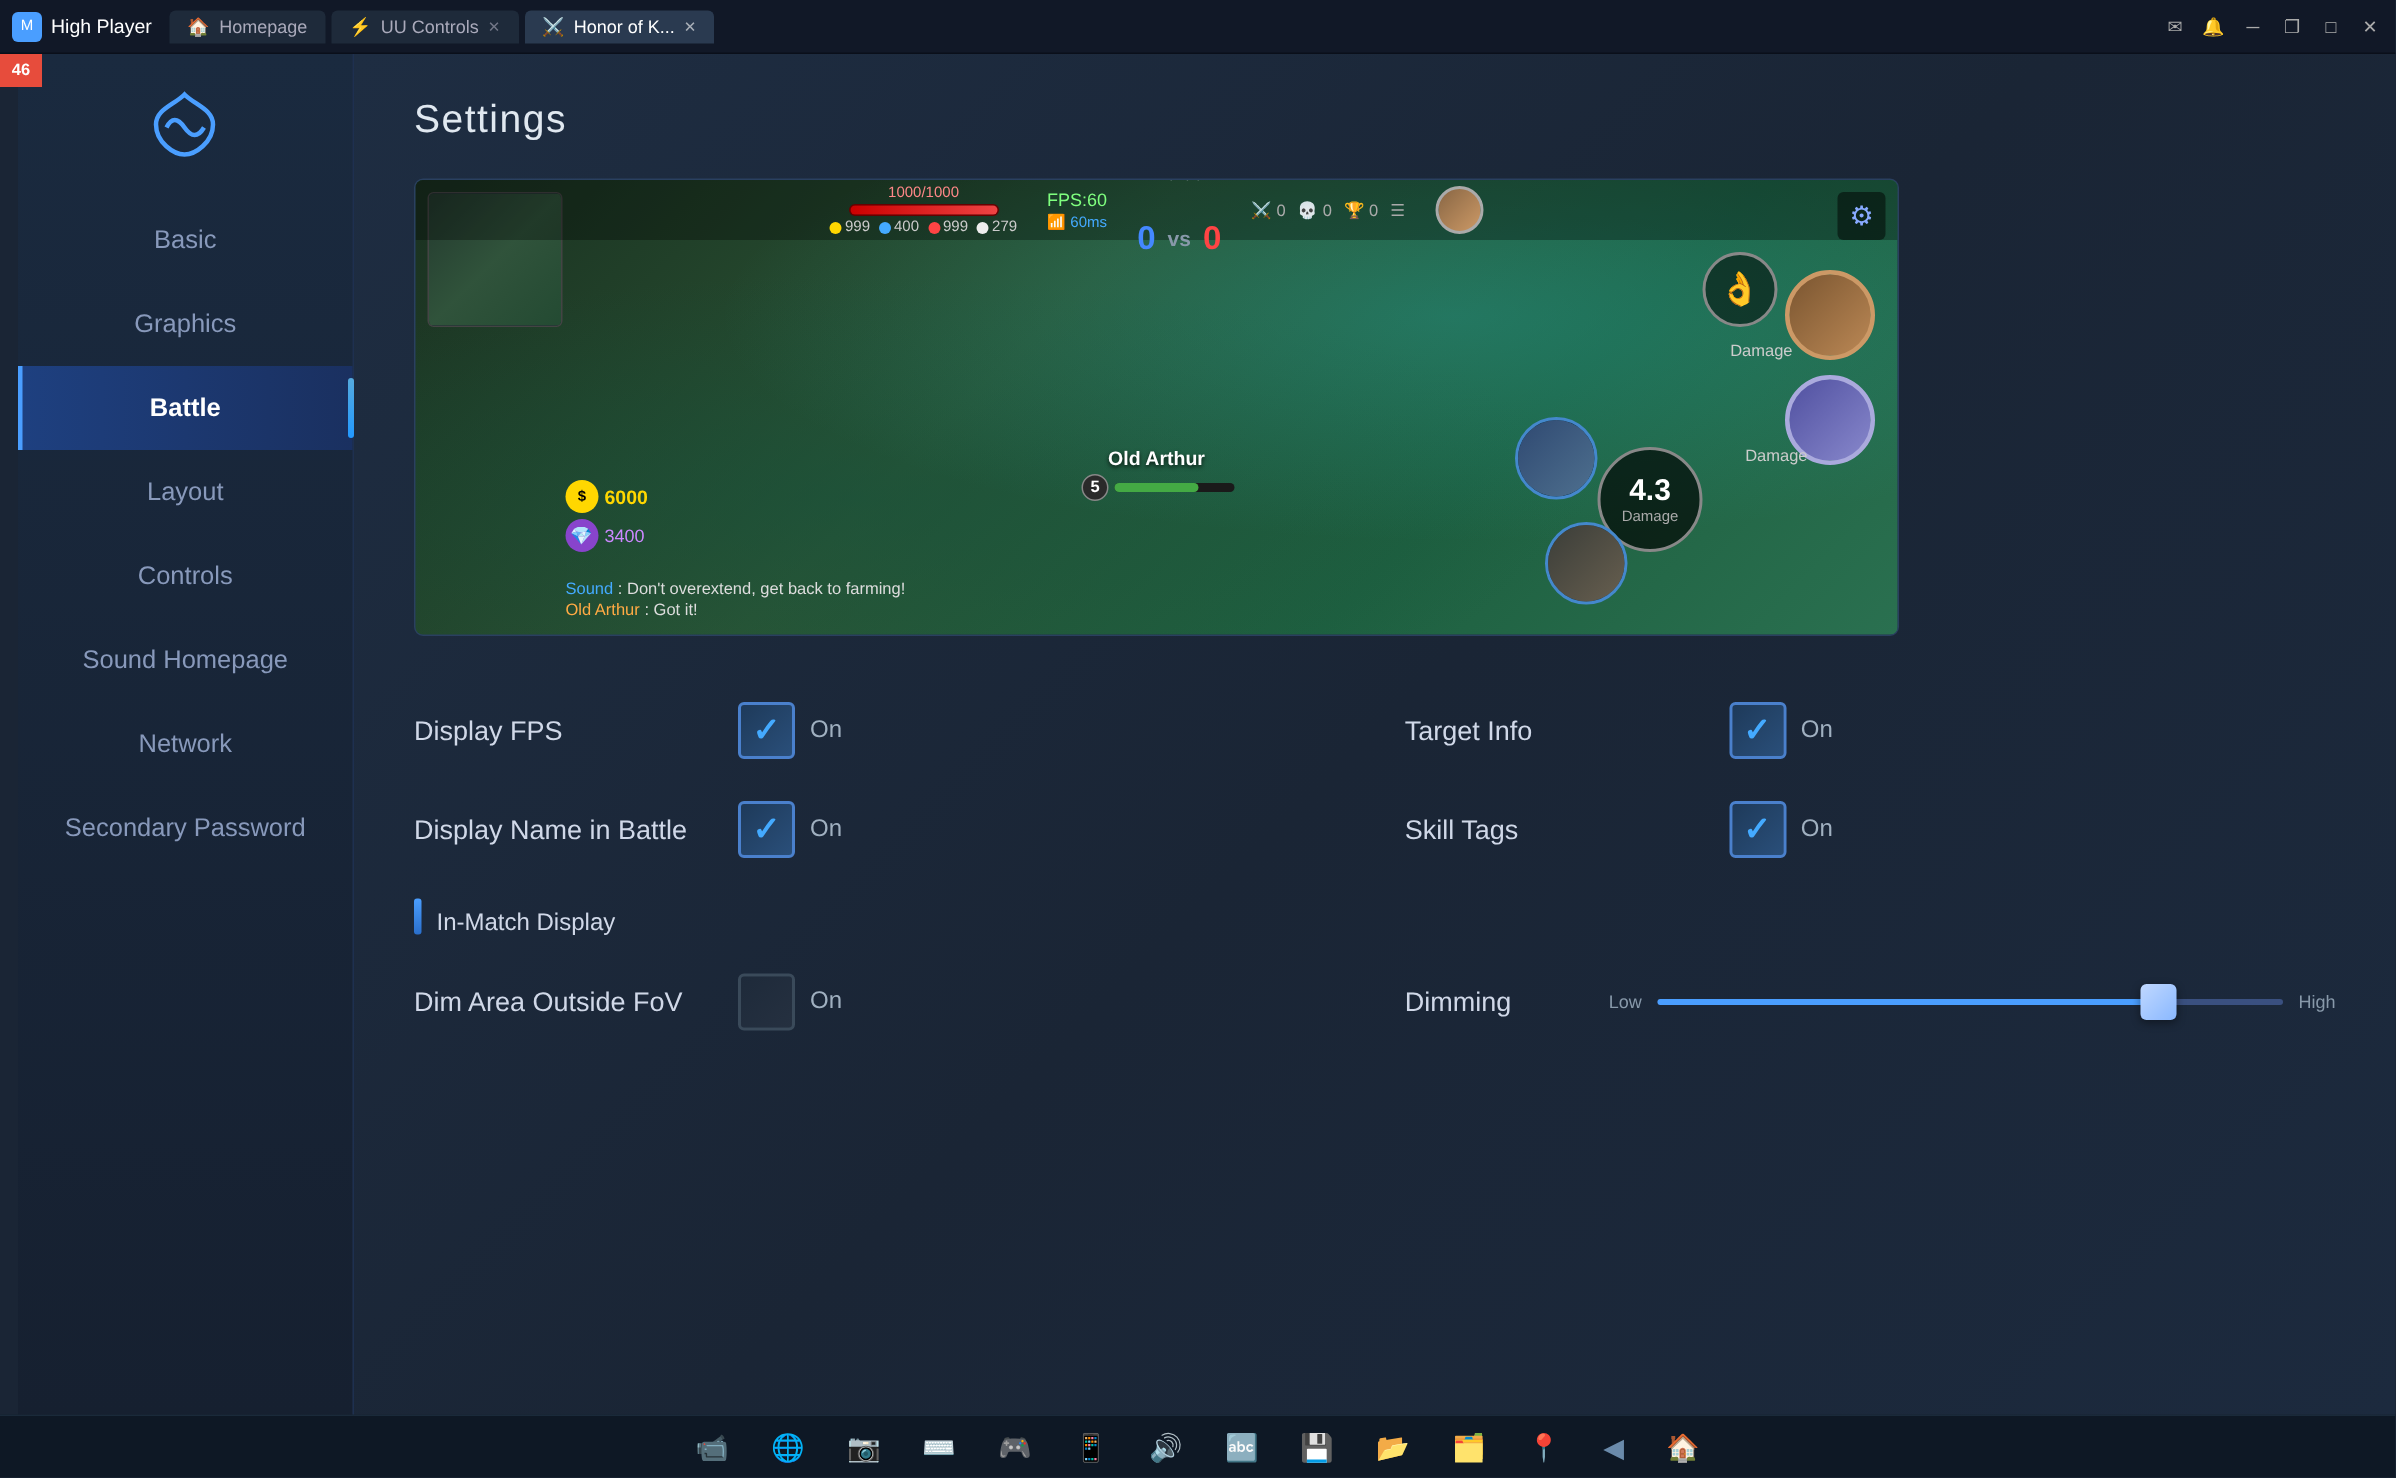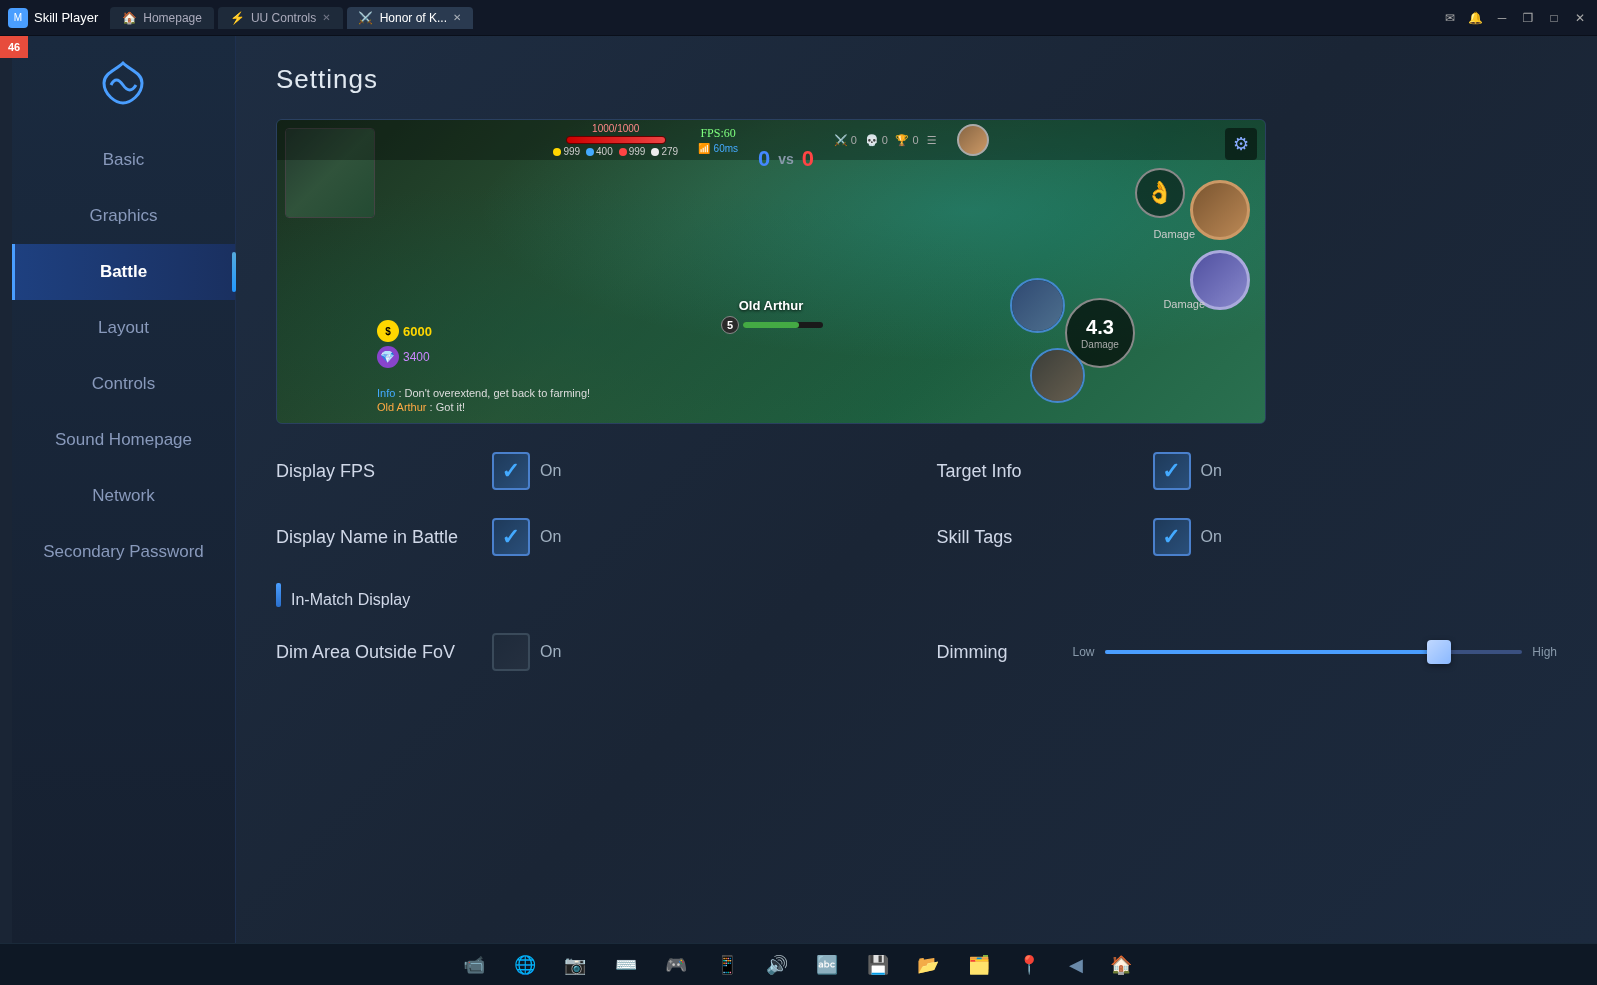--- a/index.html
+++ b/index.html
@@ -171,21 +171,21 @@
       margin-bottom: 24px;
       letter-spacing: 1px;
     }
 
     
     .game-preview {
       width: 990px;
       height: 305px;
       border-radius: 6px;
       overflow: hidden;
-      margin-bottom: 28px;
+      margin-bottom: 44px;
       background: linear-gradient(135deg, #1a4030 0%, #2a6040 30%, #1e5535 60%, #2a7050 100%);
       position: relative;
       border: 1px solid #2a4060;
     }
     .game-preview-inner {
       width: 100%;
       height: 100%;
       position: relative;
       background:
         radial-gradient(ellipse at 70% 30%, rgba(40,180,180,0.3) 0%, transparent 50%),
@@ -445,21 +445,21 @@
       border: 2px solid #aaa;
       flex-shrink: 0;
     }
   </style>
 </head>
 <body>
 
 <div class="titlebar">
   <div class="titlebar-logo">
     <div class="titlebar-logo-icon">M</div>
-    <span>Skill Player</span>
+    <span>High Player</span>
   </div>
   <div class="tab">
     <span>🏠</span>
     <span>Homepage</span>
   </div>
   <div class="tab">
     <span>⚡</span>
     <span>UU Controls</span>
     <span class="tab-close">✕</span>
   </div>
@@ -547,21 +547,21 @@
                   <div class="res-dot red"></div>
                   <span>999</span>
                 </div>
               <div class="res-item">
                   <div class="res-dot white"></div>
                   <span>279</span>
                 </div>
             </div>
           </div>
           <div style="display:flex;flex-direction:column;align-items:center;gap:2px;">
-            <span style="font-size:12px;color:#7fff7f;font-family:Liberation Serif, serif;">FPS:60</span>
+            <span style="font-size:12px;color:#7fff7f;">FPS:60</span>
             <span style="font-size:10px;color:#4af;display:flex;align-items:center;gap:3px;">📶 <span>60ms</span></span>
           </div>
           <div style="display:flex;flex-direction:column;align-items:center;gap:23px;">
             <span style="font-size:13px;color:#ccd;">10:00</span>
             <div style="display:flex;align-items:center;gap:8px;font-size:22px;font-weight:bold;">
               <span style="color:#4488ff;">0</span>
               <span style="color:#8899aa;font-size:14px;">vs</span>
               <span style="color:#ff4444;">0</span>
             </div>
           </div>
@@ -589,21 +589,21 @@
             <span>6000</span>
           </div>
           <div style="display:flex;align-items:center;gap:4px;color:#cc88ff;font-size:12px;">
             <div style="width:22px;height:22px;background:#8844cc;border-radius:50%;display:flex;align-items:center;justify-content:center;font-size:12px;">💎</div>
             <span>3400</span>
           </div>
         </div>
 
         <div style="position:absolute;bottom:10px;left:100px;">
           <div style="font-size:11px;margin-bottom:2px;">
-            <span style="color:#4af;">Info</span>
+            <span style="color:#4af;">Sound</span>
             <span style="color:#ddd;">: Don't overextend, get back to farming!</span>
           </div>
           <div style="font-size:11px;">
             <span style="color:#fa4;">Old Arthur</span>
             <span style="color:#ddd;">: Got it!</span>
           </div>
         </div>
 
         <div style="position:absolute;bottom:55px;right:130px;background:rgba(0,0,0,0.65);border-radius:50%;width:70px;height:70px;display:flex;flex-direction:column;align-items:center;justify-content:center;border:2px solid #888;">
           <span style="font-size:20px;font-weight:bold;color:#fff;">4.3</span>

